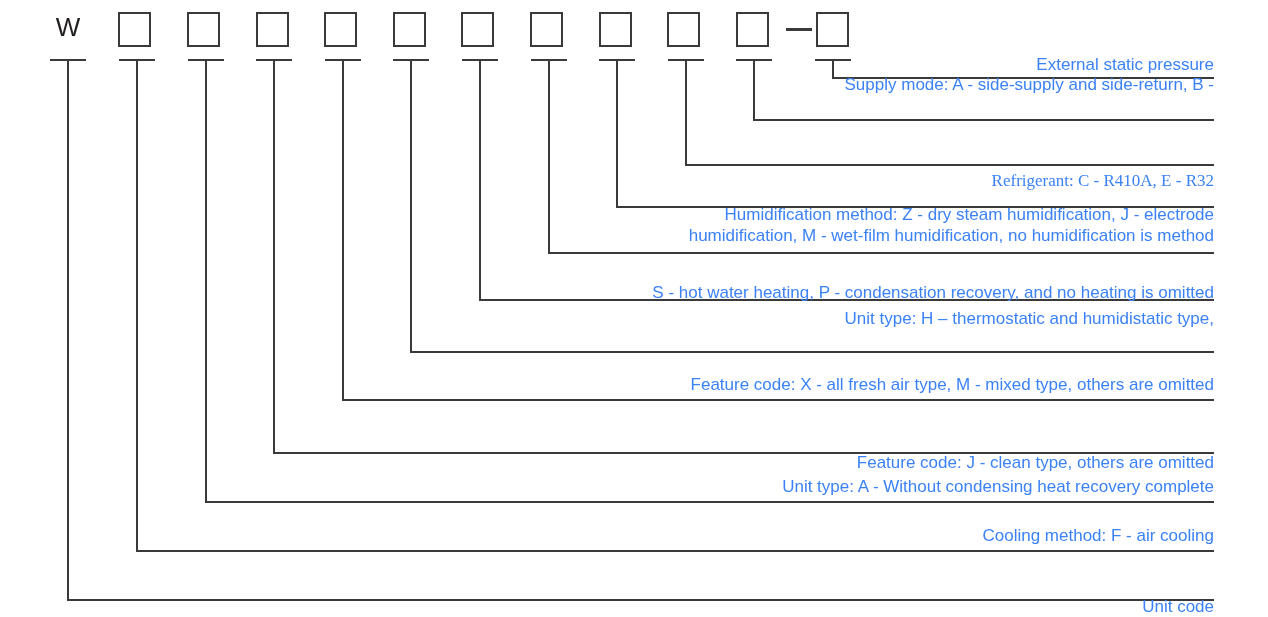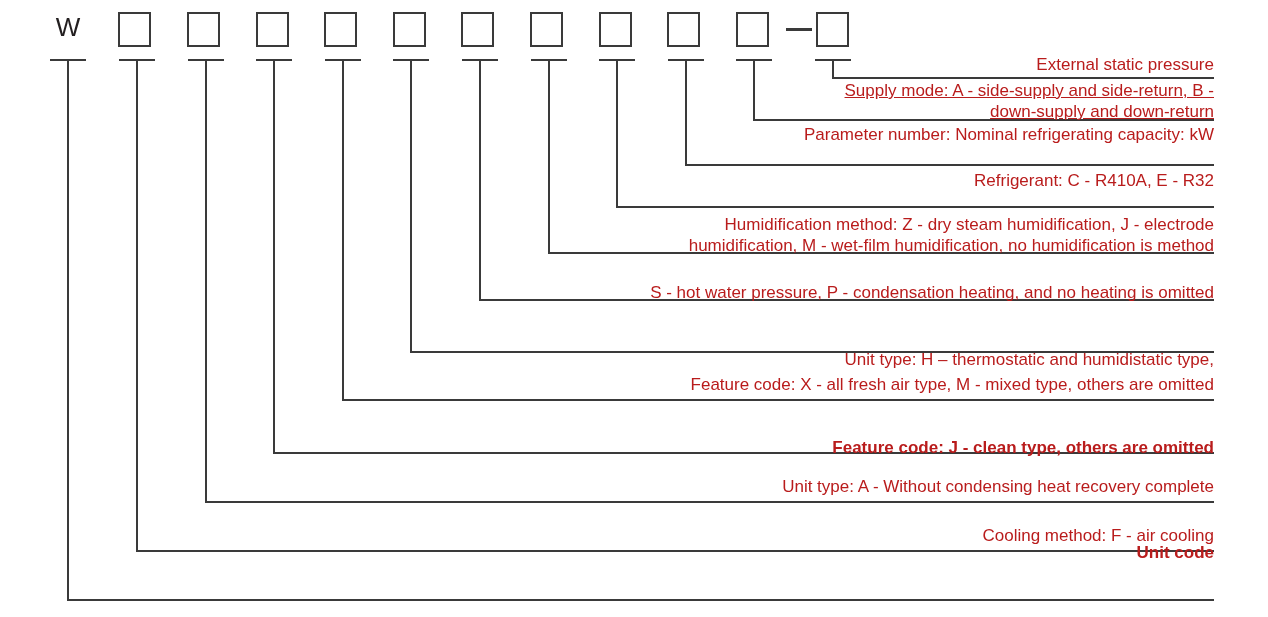--- a/index.html
+++ b/index.html
@@ -48,21 +48,21 @@
     left:0; top:0;
     width:1268px; height:617px;
     pointer-events:none;
   }
   
   .label{
     position:absolute;
     text-align:right;
     font-size:17px;
     line-height:21px;
-    color:#b91c1c;
+    color:#3b82f6;
     white-space:pre-line;
     right:54px;
   }
   .label.two-line{ line-height:21px; }
 </style>
 </head>
 <body>
 
 <div id="stage">
 
@@ -122,35 +122,34 @@
       <path d="M206,60 L206,502 L1214,502"></path>
 
       <path d="M137,60 L137,551 L1214,551"></path>
 
       <path d="M68,60 L68,600 L1214,600"></path>
     </g>
   </svg>
 
   <div class="label" style="top:54px;">External static pressure</div>
 
-  <div class="label two-line" style="top:80px;text-decoration:underline;"><span>Supply mode: A - side-supply and side-return, B -</span><br><span>down-supply and down-return</span></div>
+  <div class="label two-line" style="top:74px;"><span>Supply mode: A - side-supply and side-return, B -</span><br></div>
 
-  <div class="label" style="top:124px;">Parameter number: Nominal refrigerating capacity: kW</div>
 
-  <div class="label" style="top:170px;">Refrigerant: C - R410A, E - R32</div>
+  <div class="label" style="top:170px;font-family:Liberation Serif, serif;">Refrigerant: C - R410A, E - R32</div>
 
-  <div class="label two-line" style="top:214px;margin-left:39px;"><span>Humidification method: Z - dry steam humidification, J - electrode</span><br><span>humidification, M - wet-film humidification, no humidification is method</span></div>
+  <div class="label two-line" style="top:204px;margin-left:39px;"><span>Humidification method: Z - dry steam humidification, J - electrode</span><br><span>humidification, M - wet-film humidification, no humidification is method</span></div>
 
-  <div class="label two-line" style="top:261px;"><br><span>S - hot water pressure, P - condensation heating, and no heating is omitted</span></div>
+  <div class="label two-line" style="top:261px;"><br><span>S - hot water heating, P - condensation recovery, and no heating is omitted</span></div>
 
-  <div class="label two-line" style="top:308px;margin-top:41px;"><span>Unit type: H – thermostatic and humidistatic type,</span><br></div>
+  <div class="label two-line" style="top:308px;"><span>Unit type: H – thermostatic and humidistatic type,</span><br></div>
 
   <div class="label" style="top:374px;text-align:center;">Feature code: X - all fresh air type, M - mixed type, others are omitted</div>
 
-  <div class="label" style="top:437px;font-weight:bold;">Feature code: J - clean type, others are omitted</div>
+  <div class="label" style="top:452px;">Feature code: J - clean type, others are omitted</div>
 
   <div class="label" style="top:476px;margin-left:12px;">Unit type: A - Without condensing heat recovery complete</div>
 
   <div class="label" style="top:525px;">Cooling method: F - air cooling</div>
 
-  <div class="label" style="top:542px;font-weight:bold;">Unit code</div>
+  <div class="label" style="top:596px;">Unit code</div>
 
 </div>
 
 </body></html>

